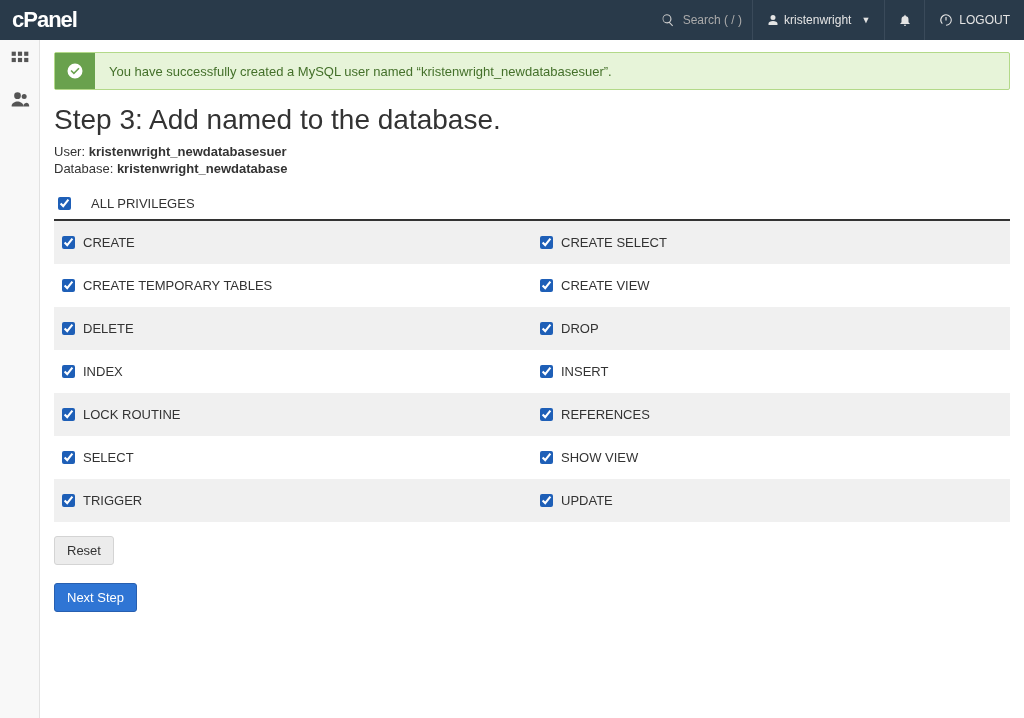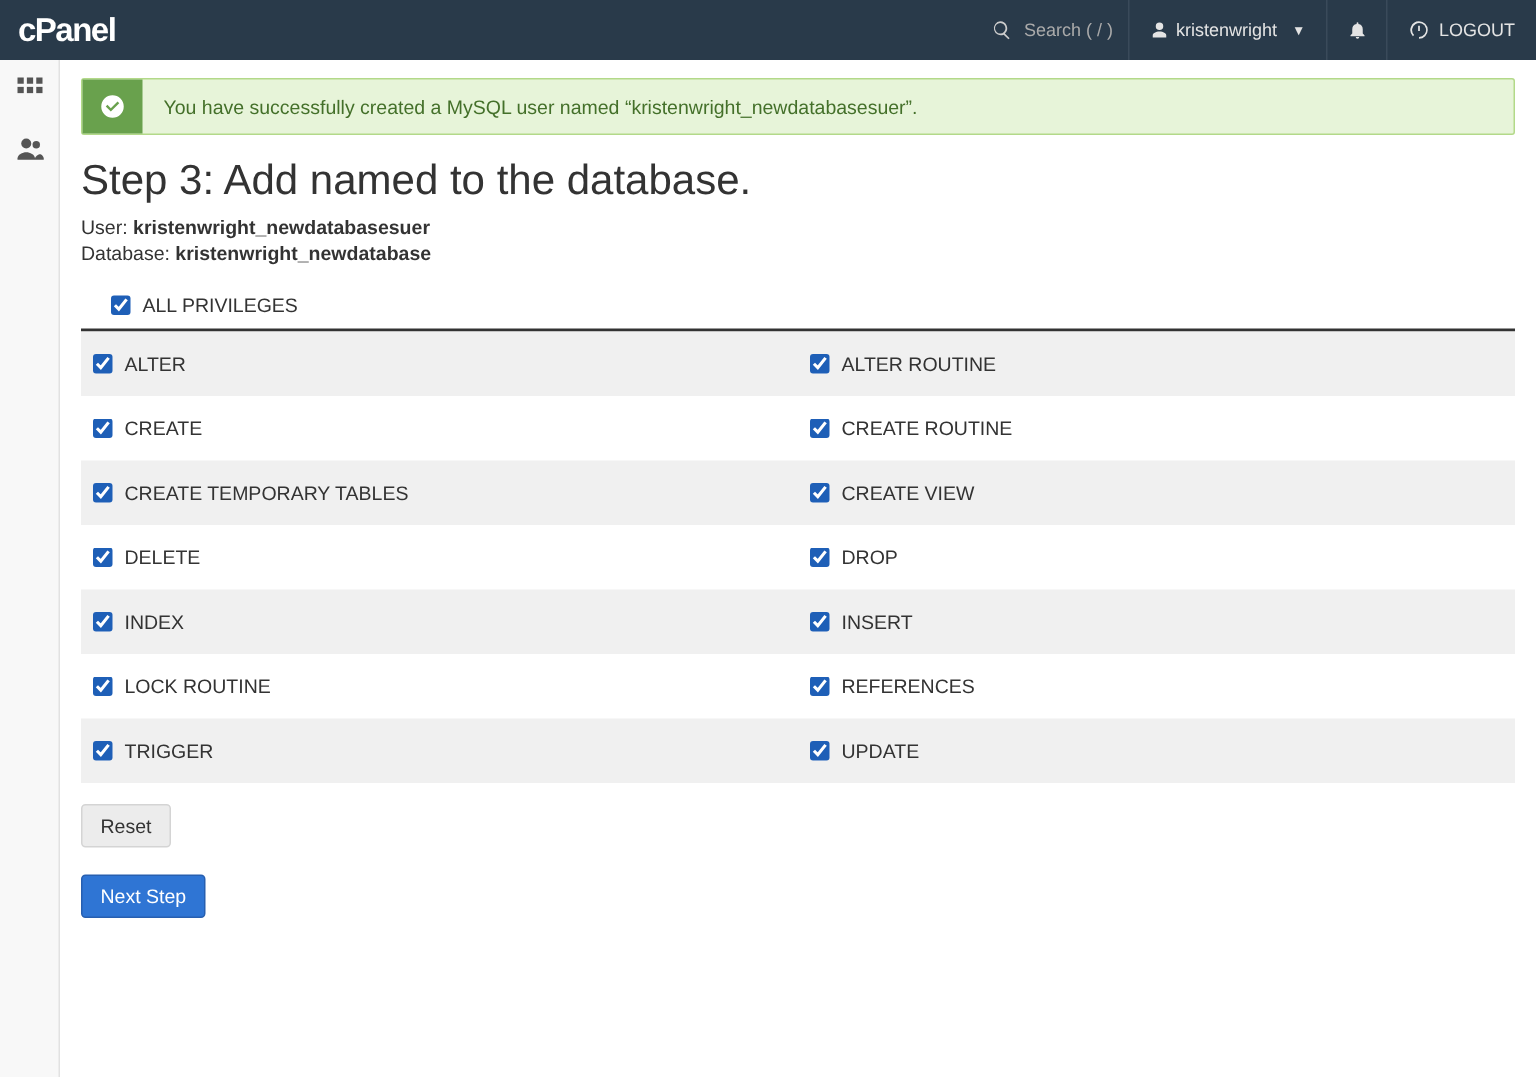--- a/index.html
+++ b/index.html
@@ -31,21 +31,21 @@
   
   .alert { display: flex; align-items: center; border: 1px solid #b3d989; background: #e7f4d9; color: #5a7a2a; padding: 0; margin-bottom: 14px; border-radius: 2px; }
   .alert .icn { width: 40px; height: 36px; background: #69a14d; display: flex; align-items: center; justify-content: center; flex-shrink: 0; }
   .alert .icn svg { width: 18px; height: 18px; fill: #fff; }
   .alert .msg { padding: 8px 14px; color: #44702a; font-size: 13px; }
 
   .title { font-size: 28px; font-weight: 400; color: #333; margin-bottom: 8px; }
   .meta { font-size: 13px; margin-bottom: 2px; color: #333; }
   .meta b { font-weight: 700; }
 
-  .allpriv { margin: 20px 0 8px 20px; display: flex; gap: 8px; font-size: 13px; color: #333; }
+  .allpriv { margin: 20px 0 8px 4px; display: flex; gap: 20px; font-size: 13px; color: #333; }
   .hr { border-bottom: 2px solid #333; margin: 6px 0 0 0; }
 
   .privgrid { width: 100%; border-collapse: collapse; }
   .privgrid tr:nth-child(odd) { background: #f0f0f0; }
   .privgrid td { padding: 14px 8px; vertical-align: middle; }
   .privgrid label { display: flex; align-items: center; gap: 8px; font-size: 13px; color: #333; cursor: pointer; }
   .privgrid input[type=checkbox] { accent-color: #1e5fb7; cursor:pointer;}
   input[type=checkbox] { accent-color: #1e5fb7; cursor:pointer;}
 
   .btnrow { margin: 14px 0 0 0; display: flex; gap: 8px; }
@@ -133,41 +133,27 @@
       <span>ALL PRIVILEGES</span>
     </label>
     <div class="hr"></div>
 
     <table class="privgrid">
       <tbody id="priv-body">
           <tr>
             <td style="width: 50%;">
               <label>
                 <input type="checkbox" checked="" style="">
-                <span>ALTER</span>
-              </label>
-            </td>
-            <td style="width: 50%;">
-              <label>
-                <input type="checkbox" checked="" style="">
-                <span>ALTER ROUTINE</span>
-              </label>
-            </td>
-          </tr>
-          <tr>
-            <td style="width: 50%;">
-              <label>
-                <input type="checkbox" checked="" style="">
                 <span>CREATE</span>
               </label>
             </td>
             <td style="width: 50%;">
               <label>
                 <input type="checkbox" checked="" style="">
-                <span>CREATE ROUTINE</span>
+                <span>CREATE SELECT</span>
               </label>
             </td>
           </tr>
           <tr>
             <td style="width: 50%;">
               <label>
                 <input type="checkbox" checked="" style="">
                 <span>CREATE TEMPORARY TABLES</span>
               </label>
             </td>
@@ -210,20 +196,34 @@
             <td style="width: 50%;">
               <label>
                 <input type="checkbox" checked="" style="">
                 <span>LOCK ROUTINE</span>
               </label>
             </td>
             <td style="width: 50%;">
               <label>
                 <input type="checkbox" checked="" style="">
                 <span>REFERENCES</span>
+              </label>
+            </td>
+          </tr>
+          <tr>
+            <td style="width: 50%;">
+              <label>
+                <input type="checkbox" checked="" style="">
+                <span>SELECT</span>
+              </label>
+            </td>
+            <td style="width: 50%;">
+              <label>
+                <input type="checkbox" checked="" style="">
+                <span>SHOW VIEW</span>
               </label>
             </td>
           </tr>
           <tr>
             <td style="width: 50%;">
               <label>
                 <input type="checkbox" checked="" style="">
                 <span>TRIGGER</span>
               </label>
             </td>

